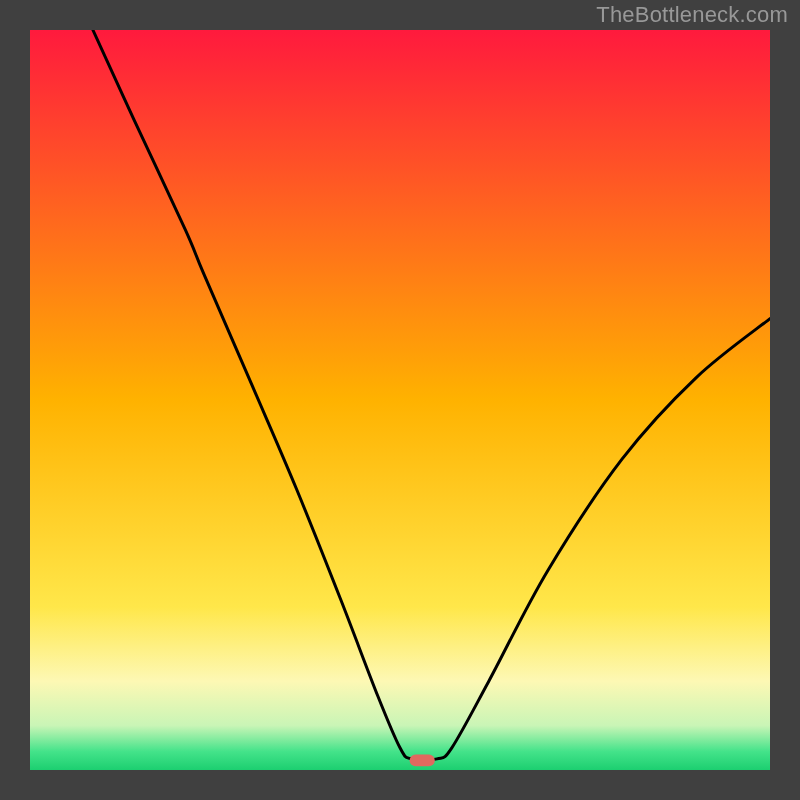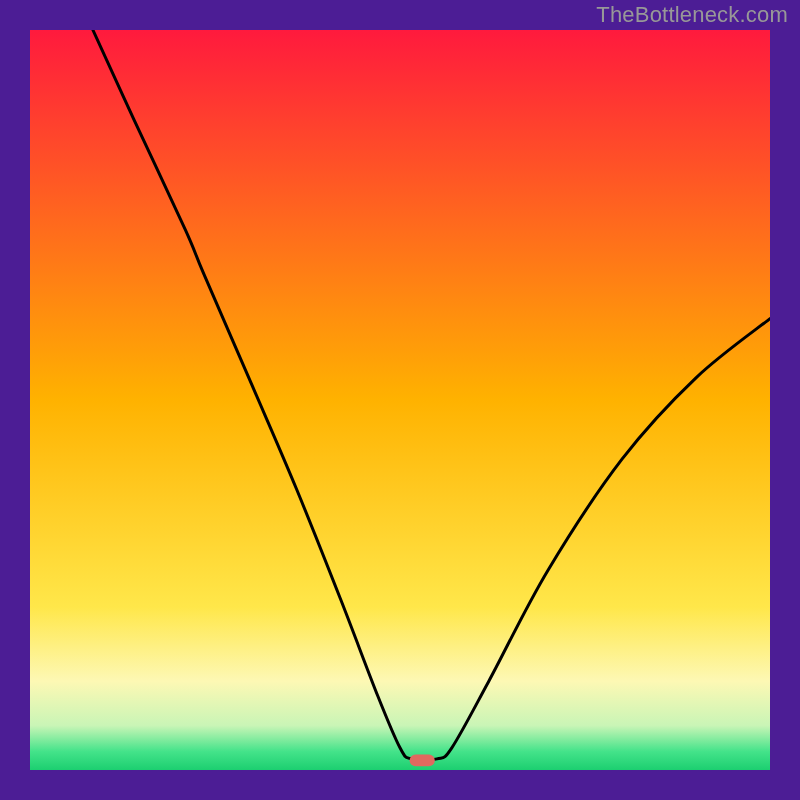--- a/index.html
+++ b/index.html
@@ -8,21 +8,21 @@
     width: 800px;
     height: 800px;
     background: #000;
     font-family: Arial, Helvetica, sans-serif;
     overflow: hidden;
   }
   .frame {
     position: relative;
     width: 800px;
     height: 800px;
-    background: #4c1d95;
+    background: #404040;
   }
   .watermark {
     position: absolute;
     top: 2px;
     right: 12px;
     color: #989898;
     font-size: 22px;
     font-weight: 400;
     font-family: Arial, Helvetica, sans-serif;
     letter-spacing: 0.2px;

